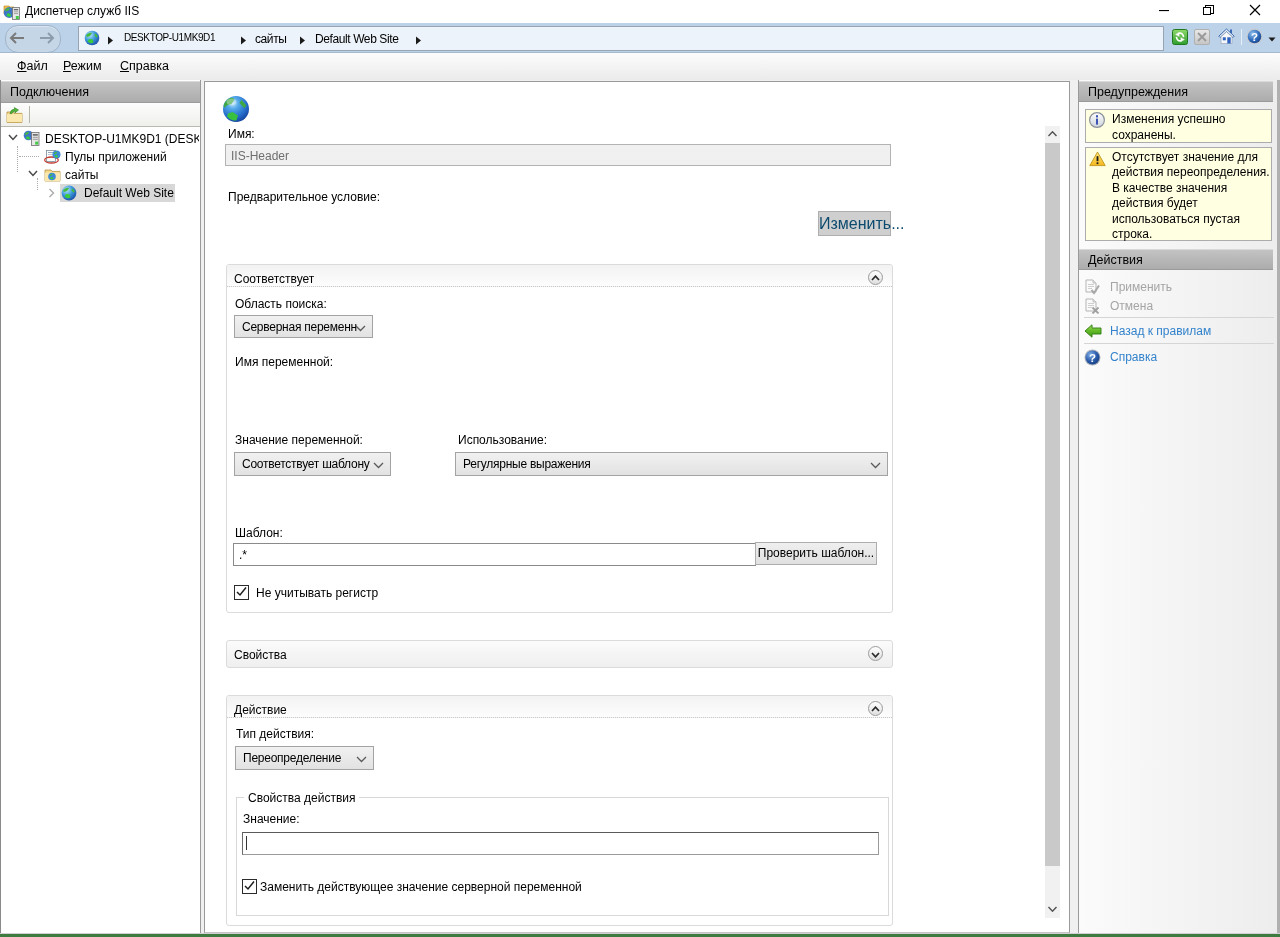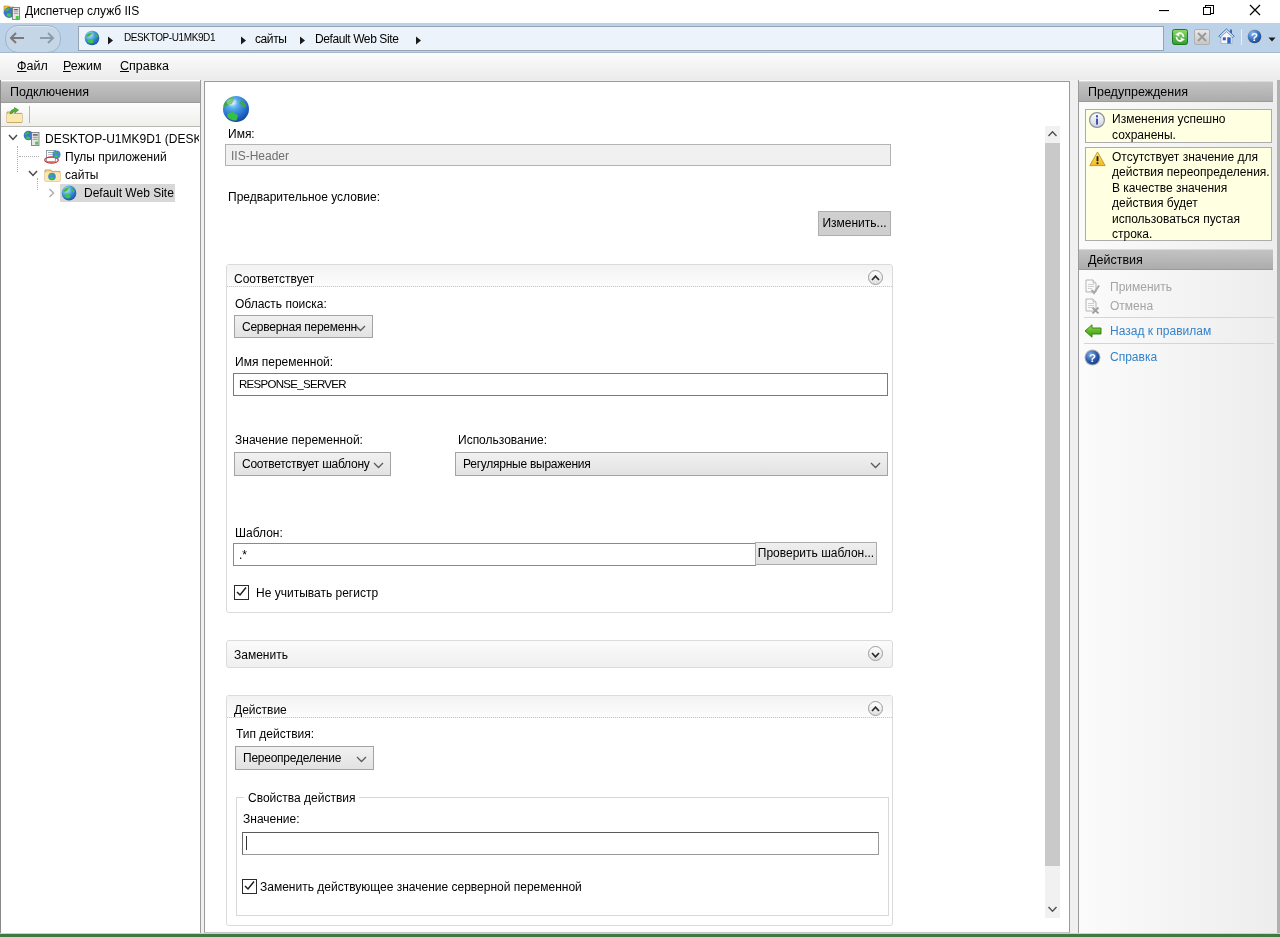--- a/index.html
+++ b/index.html
@@ -225,41 +225,38 @@
   <path d="M1.6 10.5 q1.5-5.5 6.5-7.5 q3.5-0.6 4.5 1.5 l-3 4.5 -5 1.5 -1.8 2.5 z" fill="#3FA845"></path>
   <path d="M5 21.5 q4 4.5 9.5 3.8 l1.5-4.8 -5.5-3.5 -4.5 1.5 z" fill="#37C13E"></path>
   <path d="M19.5 5 l5 5.5 -2.2 2.8 -4.8-5.3 z" fill="#3FA845"></path>
   <ellipse cx="9.5" cy="7" rx="5" ry="3.4" fill="#FFFFFF" opacity="0.35"></ellipse>
 </svg>
 <span class="lbl" style="left:228px;top:126px">Имя:</span>
 <div class="tinput" style="left:225px;top:144px;width:666px;height:22px;background:#F0F0F0;border-color:#B3B3B3">
       <span style="color:#6E6E6E">IIS-Header</span>
     </div>
 <span class="lbl" style="left:228px;top:189px">Предварительное условие:</span>
-<div class="abs" style="left:818px;top:211px;width:73px;height:25px;background:#CFCFCF;border:1px solid #AEAEAE;box-sizing:border-box;text-align:center"><span style="color:#000000;font-size:12px;line-height:23px">Изменить...</span></div>
+<div class="abs" style="left:818px;top:211px;width:73px;height:25px;background:#CFCFCF;border:1px solid #AEAEAE;box-sizing:border-box;text-align:center"><span style="color:#0c4a6e;font-size:16px;line-height:23px">Изменить...</span></div>
 
 <div class="secbox" style="top:264px;height:349px"></div>
 <div class="abs" style="left:227px;top:265px;width:665px;height:22px;background:linear-gradient(#F2F2F2,#FDFDFD);border-bottom:1px dotted #C8C8C8;border-radius:3px 3px 0 0;box-sizing:border-box"></div>
 <span class="lbl" style="left:234px;top:271px">Соответствует</span>
 <div class="circbtn" style="left:868px;top:270px">
       <svg width="9" height="6" viewBox="0 0 9 6">
         <path d="M1 5 L4.5 1.2 L8 5" stroke="#2B2B2B" stroke-width="1.7" fill="none"></path>
       </svg>
     </div>
 <span class="lbl" style="left:235px;top:296px">Область поиска:</span>
 <div class="combo" style="left:234px;top:315px;width:139px;height:23px">
       <span class="t">Серверная переменн</span>
       <svg class="chev" width="11" height="7" viewBox="0 0 11 7">
         <path d="M1 1 L5.5 5.5 L10 1" stroke="#5A5A5A" stroke-width="1.3" fill="none"></path>
       </svg>
     </div>
 <span class="lbl" style="left:235px;top:354px">Имя переменной:</span>
-<div class="tinput" style="left:233px;top:373px;width:655px;height:23px;border-color:#7A7A7A">
-      <span style="font-size:11.5px;letter-spacing:-0.7px">RESPONSE_SERVER</span>
-    </div>
 <span class="lbl" style="left:235px;top:432px">Значение переменной:</span>
 <span class="lbl" style="left:458px;top:432px">Использование:</span>
 <div class="combo" style="left:234px;top:452px;width:157px;height:24px">
       <span class="t">Соответствует шаблону</span>
       <svg class="chev" width="11" height="7" viewBox="0 0 11 7">
         <path d="M1 1 L5.5 5.5 L10 1" stroke="#5A5A5A" stroke-width="1.3" fill="none"></path>
       </svg>
     </div>
 <div class="combo" style="left:455px;top:452px;width:433px;height:24px">
       <span class="t">Регулярные выражения</span>
@@ -271,21 +268,21 @@
 <div class="tinput" style="left:233px;top:543px;width:523px;height:23px;border-color:#8A8A8A">
       <span>.*</span>
     </div>
 <div class="abs" style="left:755px;top:542px;width:122px;height:23px;background:linear-gradient(#EFEFEF,#E0E0E0);border:1px solid #ADADAD;box-sizing:border-box;text-align:center"><span style="font-size:12px;line-height:21px">Проверить шаблон...</span></div>
 <div class="cb" style="left:234px;top:585px"><svg width="11" height="10" viewBox="0 0 11 10" style="margin:1px 0 0 1px">
         <path d="M1 5 L4 8 L10 0.5" stroke="#1E1E1E" stroke-width="1.5" fill="none"></path>
       </svg></div>
 <span class="lbl" style="left:256px;top:585px">Не учитывать регистр</span>
 
 <div class="secbox" style="top:640px;height:28px;background:linear-gradient(#FBFBFB,#EFEFEF)"></div>
-<span class="lbl" style="left:234px;top:647px">Заменить</span>
+<span class="lbl" style="left:234px;top:647px">Свойства</span>
 <div class="circbtn" style="left:868px;top:646px">
       <svg width="9" height="6" viewBox="0 0 9 6" style="margin-top:1px">
         <path d="M1 1 L4.5 4.8 L8 1" stroke="#2B2B2B" stroke-width="1.7" fill="none"></path>
       </svg>
     </div>
 
 <div class="secbox" style="top:695px;height:231px"></div>
 <div class="abs" style="left:227px;top:696px;width:665px;height:22px;background:linear-gradient(#F2F2F2,#FDFDFD);border-bottom:1px dotted #C8C8C8;border-radius:3px 3px 0 0;box-sizing:border-box"></div>
 <span class="lbl" style="left:234px;top:702px">Действие</span>
 <div class="circbtn" style="left:868px;top:701px">

